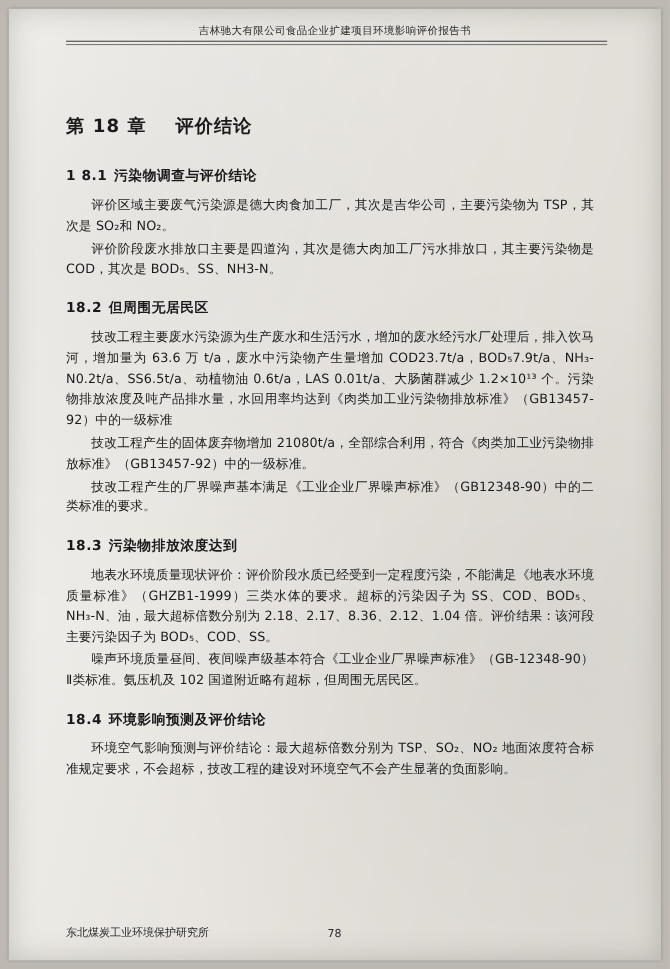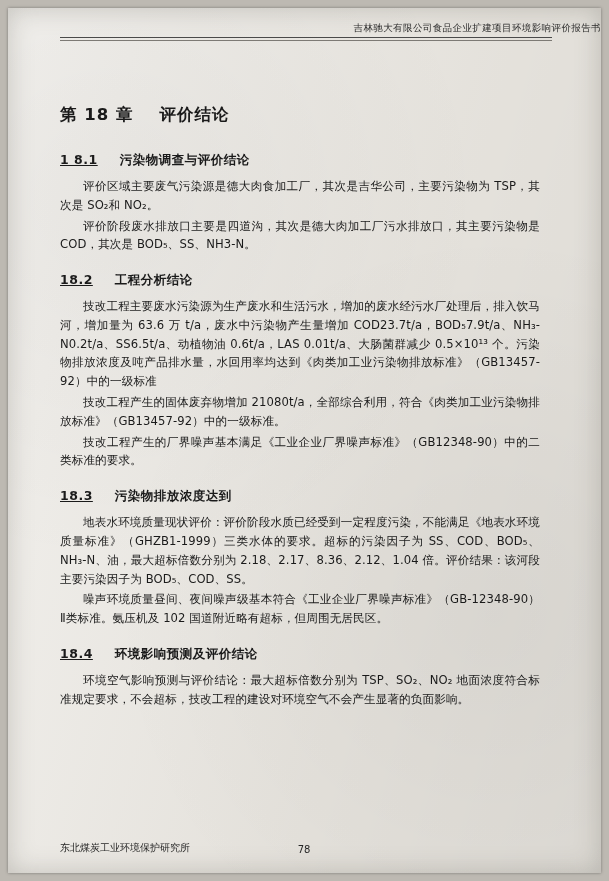--- a/index.html
+++ b/index.html
@@ -38,21 +38,21 @@
     height: 100%;
     color: #1a1a1a;
   }
 
   
   .header {
     position: absolute;
     top: 14px;
     left: 0;
     width: 100%;
-    text-align: right;
+    text-align: center;
     font-size: 9.5px;
     letter-spacing: 0.4px;
     color: #2a2a2a;
     font-family: "DejaVu Sans", "Liberation Sans", sans-serif;
   }
   .header-rule {
     position: absolute;
     top: 29px;
     left: 52px;
     width: 492px;
@@ -88,22 +88,21 @@
     margin-right: 26px;
   }
 
   h2.sec {
     font-size: 12.5px;
     font-weight: bold;
     margin: 18px 0 8px 0;
     letter-spacing: 0.5px;
   }
   h2.sec .sec-num {
-    margin-right: 22px;
-    text-decoration: underline;
+    margin-right: 6px;
   }
 
   p.para {
     font-size: 11.6px;
     line-height: 1.62;
     margin: 0 12px 2px 0;
     text-align: justify;
     text-indent: 23px;
     letter-spacing: 0.1px;
   }
@@ -154,23 +153,23 @@
         <span class="ch-num">第 18 章</span><span>评价结论</span>
       </div>
 
       <h2 class="sec">
         <span class="sec-num">1 8.1</span><span>污染物调查与评价结论</span>
       </h2>
       <p class="para">评价区域主要废气污染源是德大肉食加工厂，其次是吉华公司，主要污染物为 TSP，其次是 SO₂和 NO₂。</p>
       <p class="para">评价阶段废水排放口主要是四道沟，其次是德大肉加工厂污水排放口，其主要污染物是 COD，其次是 BOD₅、SS、NH3-N。</p>
 
       <h2 class="sec">
-        <span class="sec-num">18.2</span><span>工程分析结论</span>
+        <span class="sec-num">18.2</span><span>但周围无居民区</span>
       </h2>
-      <p class="para">技改工程主要废水污染源为生产废水和生活污水，增加的废水经污水厂处理后，排入饮马河，增加量为 63.6 万 t/a，废水中污染物产生量增加 COD23.7t/a，BOD₅7.9t/a、NH₃-N0.2t/a、SS6.5t/a、动植物油 0.6t/a，LAS 0.01t/a、大肠菌群减少 0.5×10¹³ 个。污染物排放浓度及吨产品排水量，水回用率均达到《肉类加工业污染物排放标准》（GB13457-92）中的一级标准</p>
+      <p class="para">技改工程主要废水污染源为生产废水和生活污水，增加的废水经污水厂处理后，排入饮马河，增加量为 63.6 万 t/a，废水中污染物产生量增加 COD23.7t/a，BOD₅7.9t/a、NH₃-N0.2t/a、SS6.5t/a、动植物油 0.6t/a，LAS 0.01t/a、大肠菌群减少 1.2×10¹³ 个。污染物排放浓度及吨产品排水量，水回用率均达到《肉类加工业污染物排放标准》（GB13457-92）中的一级标准</p>
       <p class="para">技改工程产生的固体废弃物增加 21080t/a，全部综合利用，符合《肉类加工业污染物排放标准》（GB13457-92）中的一级标准。</p>
       <p class="para">技改工程产生的厂界噪声基本满足《工业企业厂界噪声标准》（GB12348-90）中的二类标准的要求。</p>
 
       <h2 class="sec">
         <span class="sec-num">18.3</span><span>污染物排放浓度达到</span>
       </h2>
       <p class="para">地表水环境质量现状评价：评价阶段水质已经受到一定程度污染，不能满足《地表水环境质量标准》（GHZB1-1999）三类水体的要求。超标的污染因子为 SS、COD、BOD₅、NH₃-N、油，最大超标倍数分别为 2.18、2.17、8.36、2.12、1.04 倍。评价结果：该河段主要污染因子为 BOD₅、COD、SS。</p>
       <p class="para">噪声环境质量昼间、夜间噪声级基本符合《工业企业厂界噪声标准》（GB-12348-90）Ⅱ类标准。氨压机及 102 国道附近略有超标，但周围无居民区。</p>
 
       <h2 class="sec">

